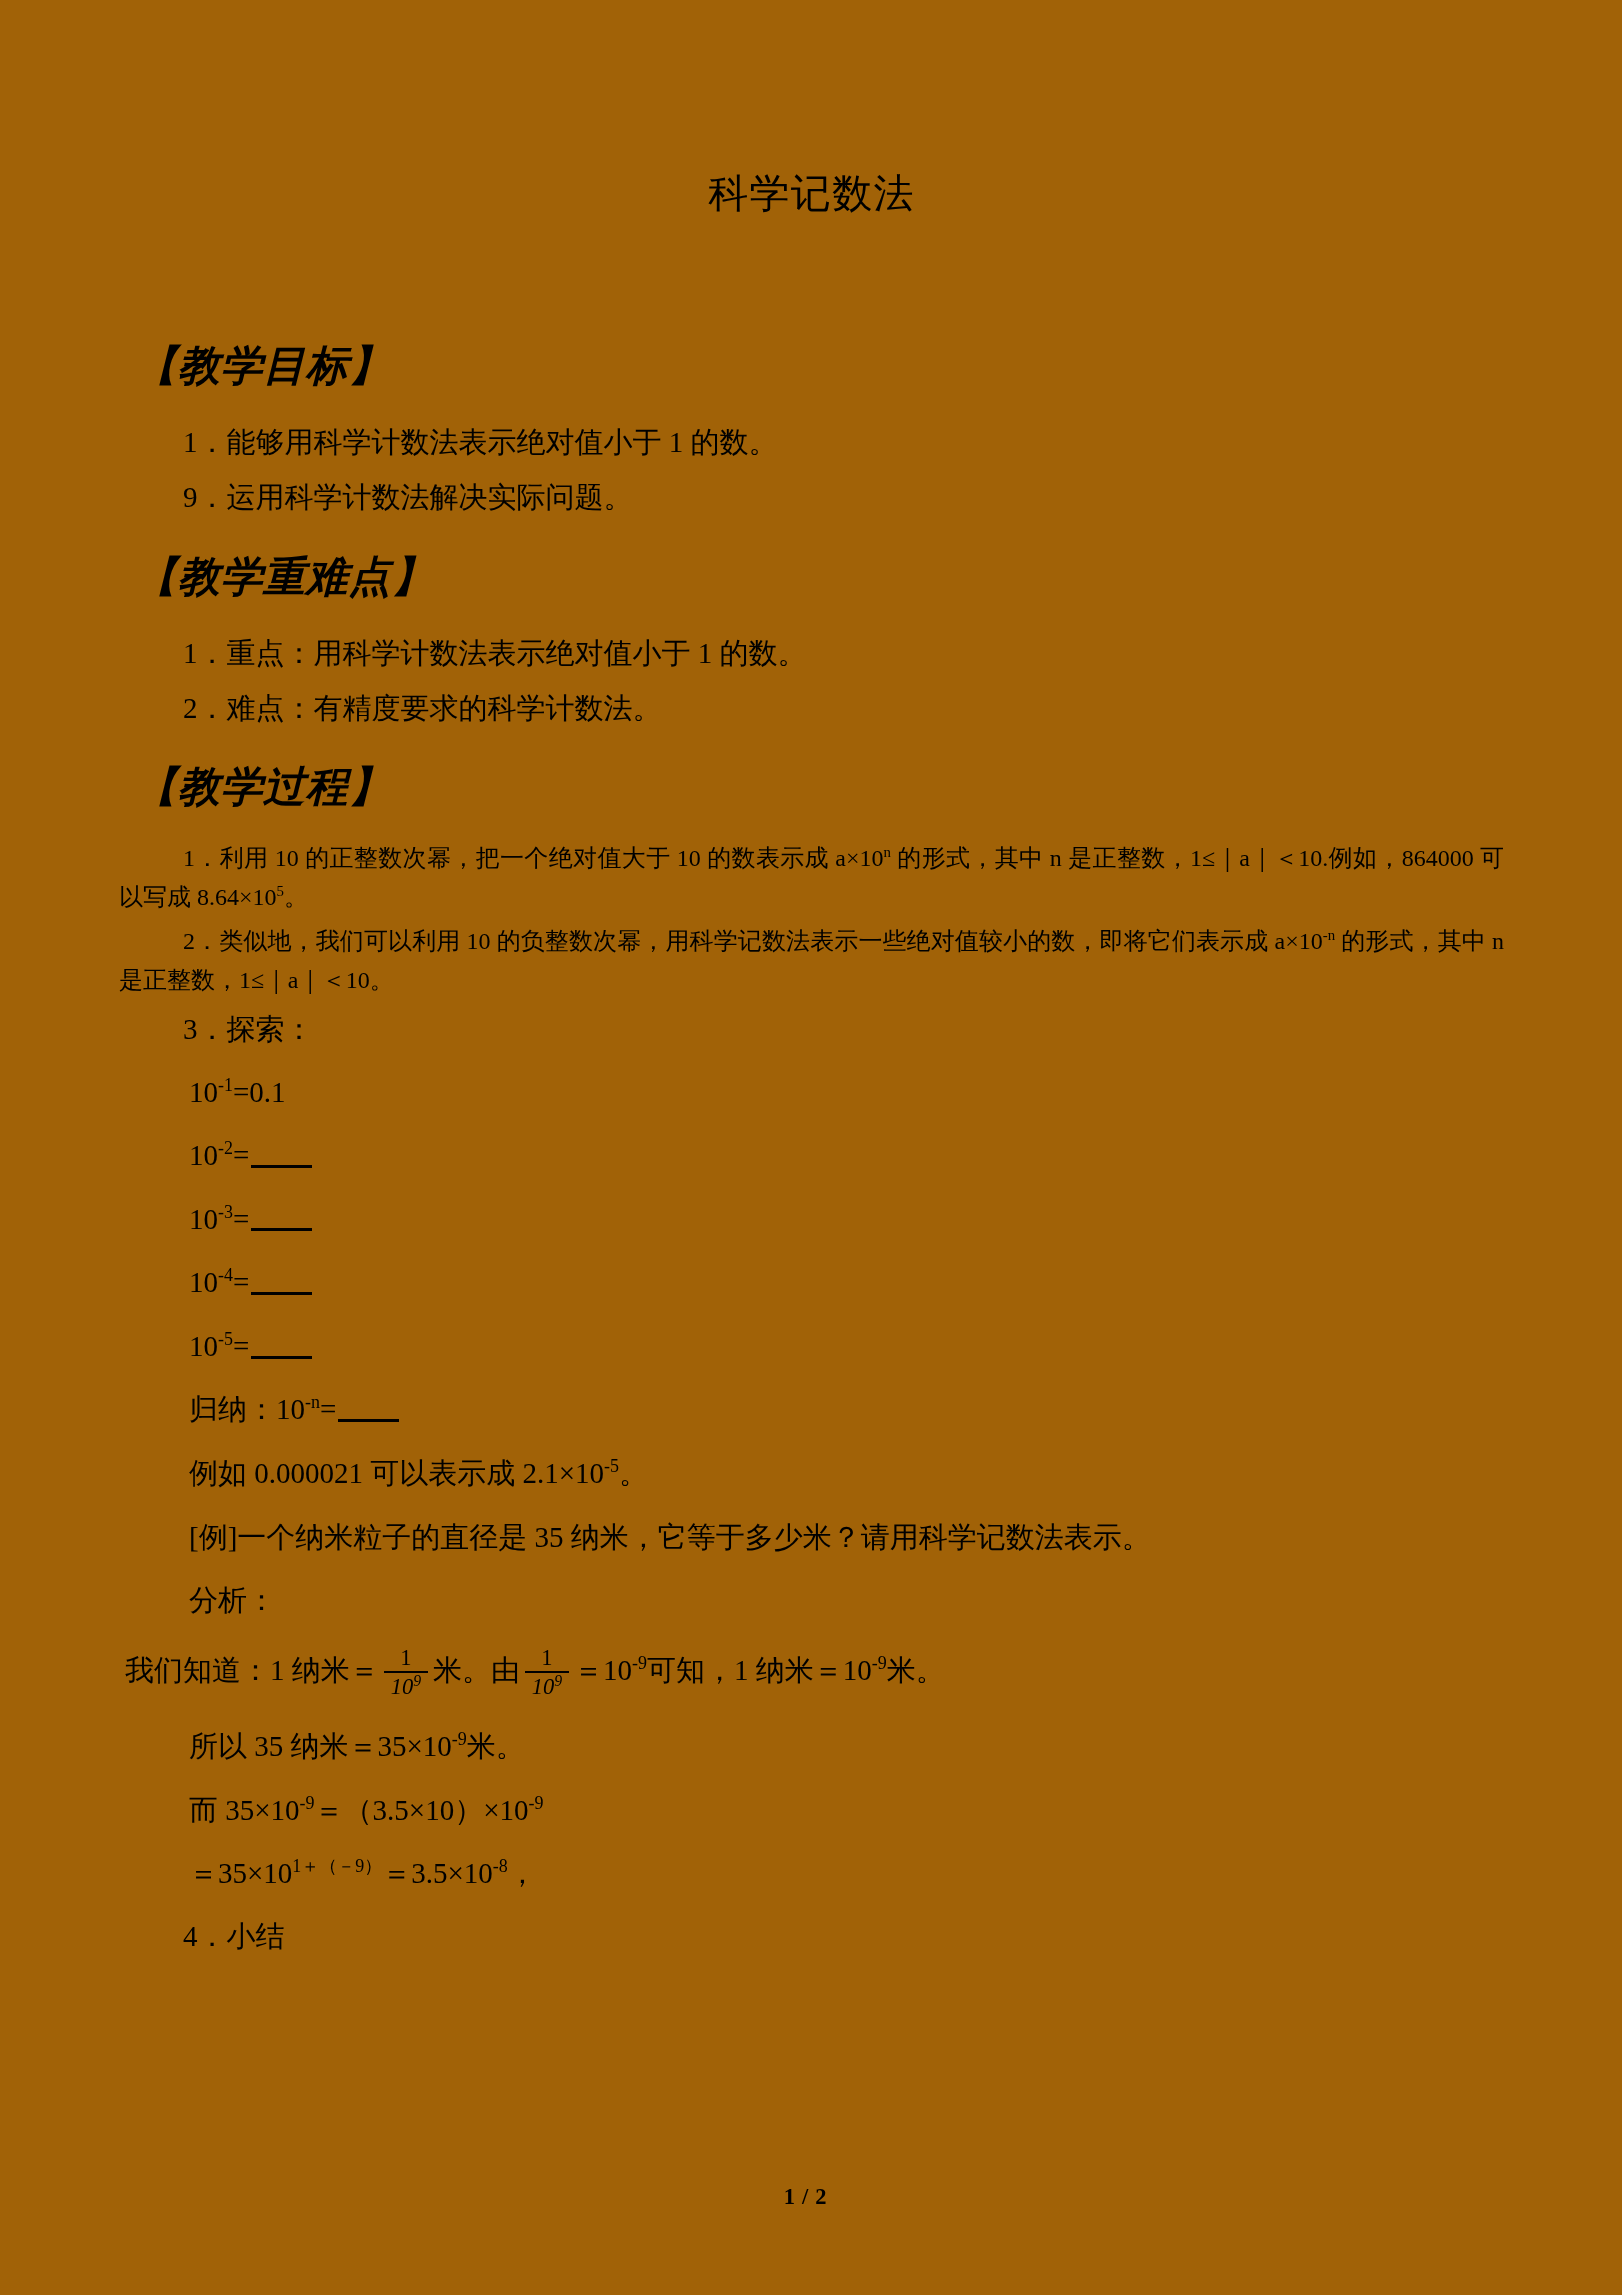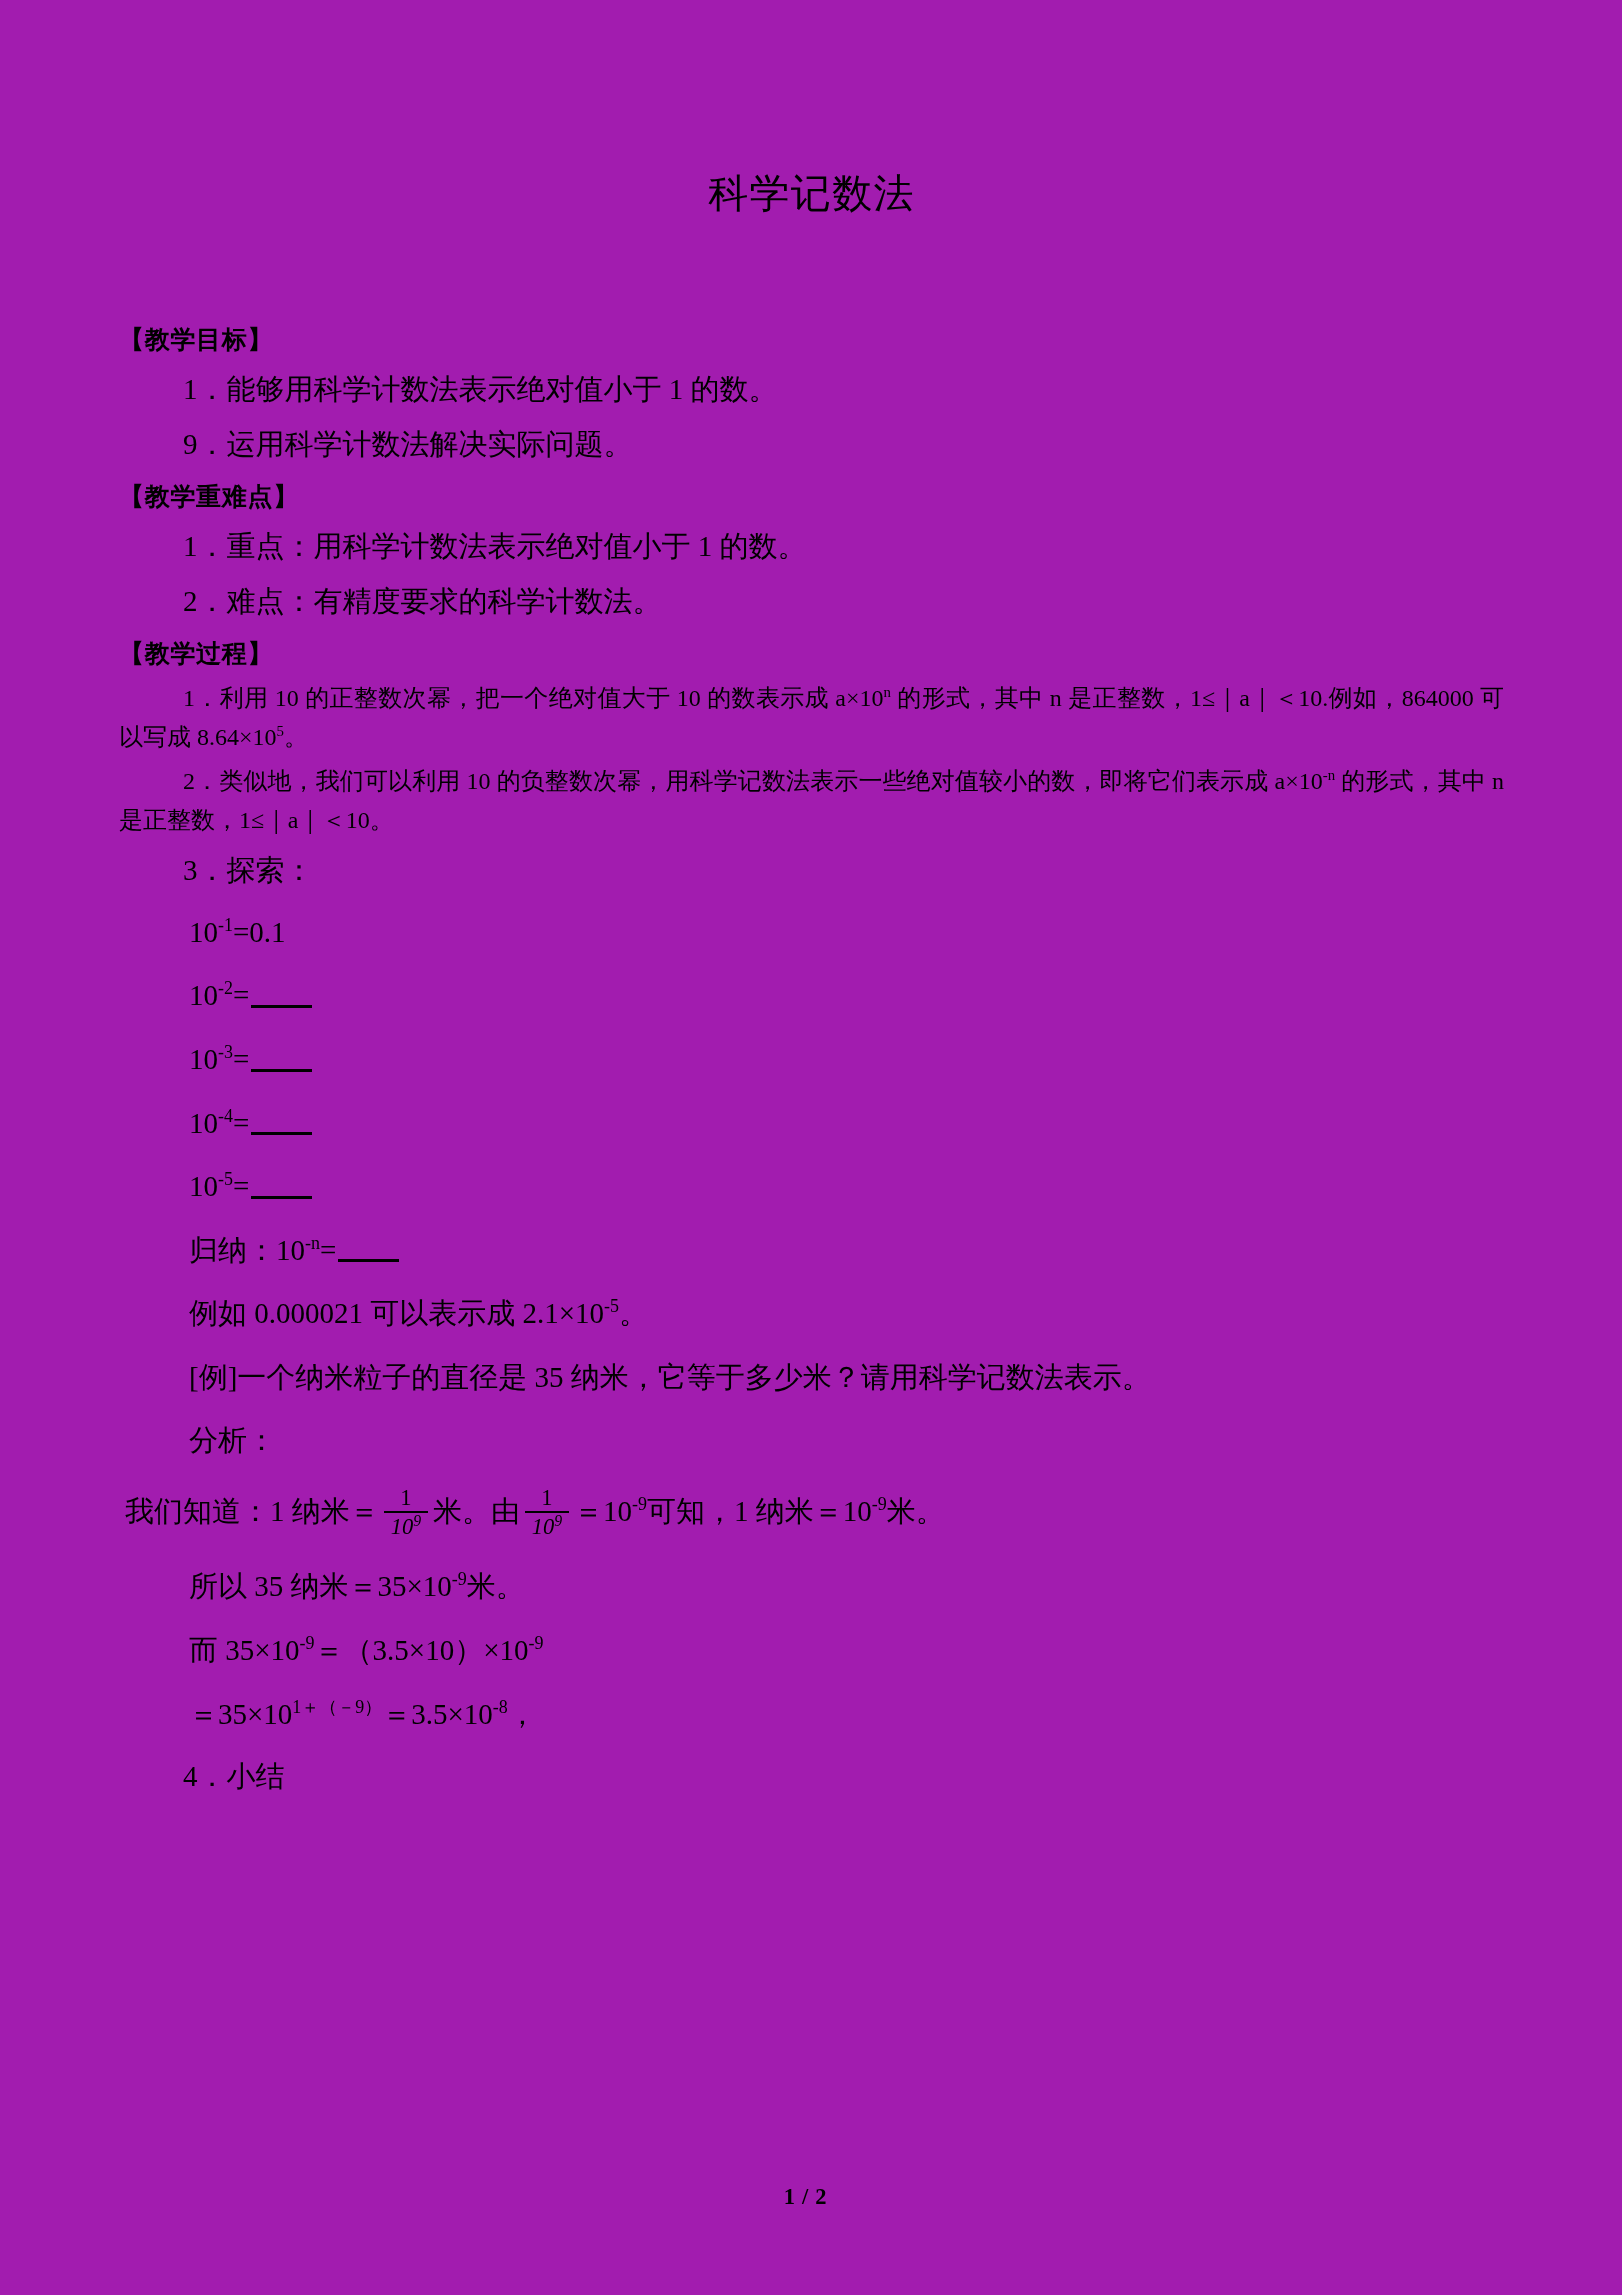--- a/index.html
+++ b/index.html
@@ -9,43 +9,44 @@
     background: #ffffff;
   }
   body {
     font-family: "Liberation Serif", "DejaVu Serif", serif;
     color: #000000;
   }
   .page {
     position: relative;
     width: 1623px;
     height: 2295px;
-    background: #a21caf;
+    background: #a16207;
     box-sizing: border-box;
     padding: 99px 119px 0 119px;
     overflow: hidden;
   }
   .doc-title {
     text-align: center;
     font-size: 40px;
     line-height: 1.1;
     font-weight: 400;
     margin: 0 0 0 0;
     padding-top: 73px;
     letter-spacing: 1.3px;
   }
   .spacer-after-title { height: 99px; }
 
   .section-head {
-    font-size: 25px;
+    font-size: 42px;
     font-weight: bold;
     line-height: 1.25;
-    margin: 0;
+    margin: 16px;
     padding: 9.3px 0 6.6px 0;
     letter-spacing: 0.7px;
+    font-style: italic;
   }
 
   .para {
     font-size: 24px;
     line-height: 1.62;
     margin: 0;
     padding: 2.7px 0;
     text-align: justify;
     text-justify: inter-ideograph;
   }

